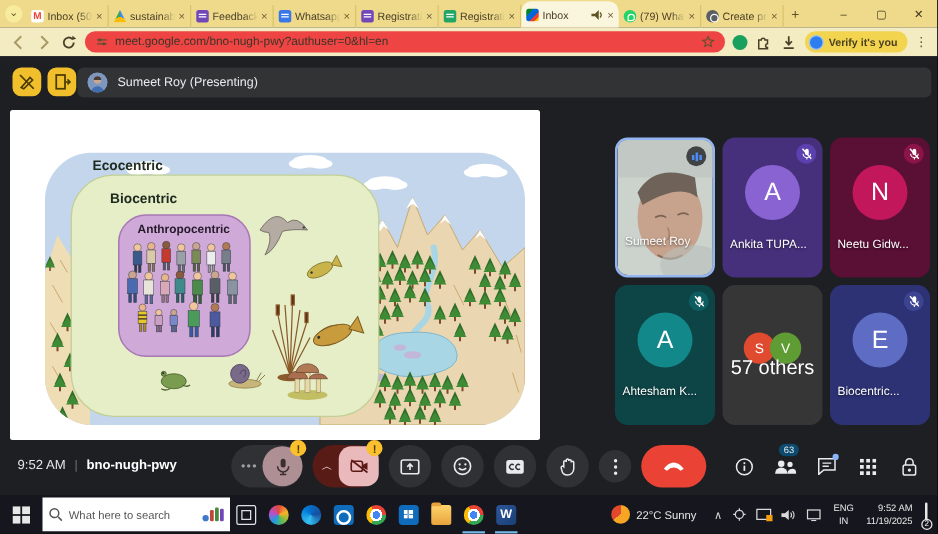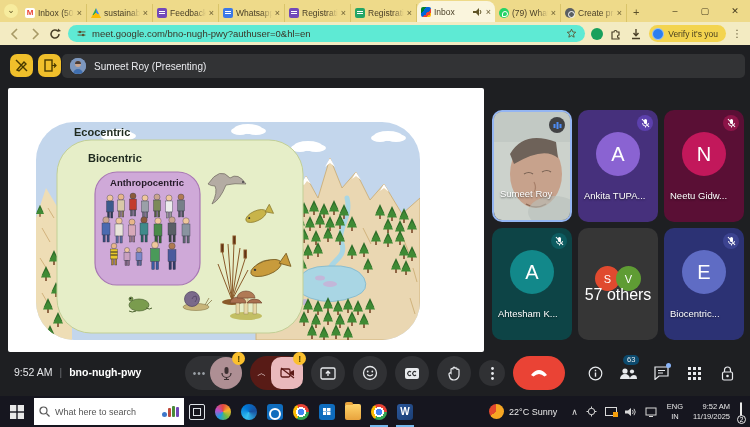--- a/index.html
+++ b/index.html
@@ -31,40 +31,40 @@
   .fav-gpt{background:#5b5f63;border-radius:50%;}
   .fav-gpt::after{content:"";position:absolute;left:2.5px;top:2.5px;width:5px;height:5px;border:1px solid #fff;border-radius:50%;}
   .tab-speaker{width:10px;height:8px;flex:none;}
   .newtab{font-size:11px;color:#5a4f2a;margin:0 0 4px 6px;}
   .wincontrols{margin-left:auto;display:flex;align-items:center;height:22px;}
   .winbtn{width:30px;text-align:center;font-size:9px;color:#433a1e;line-height:22px;}
 
   .urlrow{position:absolute;left:0;top:22px;width:750px;height:23px;background:#f3ebc2;
     display:flex;align-items:center;gap:6px;padding:0 8px;}
   .navic{width:14px;height:14px;flex:none;}
-  .urlpill{flex:1;height:17px;background:#5eead4;border-radius:9px;display:flex;align-items:center;
+  .urlpill{flex:1;height:17px;background:#ef4444;border-radius:9px;display:flex;align-items:center;
     gap:5px;padding:0 8px;}
   .urltext{font-size:9.5px;color:#3a3527;white-space:nowrap;overflow:hidden;}
   .verify{height:17px;background:#f3d44f;border-radius:9px;display:flex;align-items:center;gap:4px;
     padding:0 8px 0 3px;flex:none;}
   .verify .vavatar{width:12px;height:12px;border-radius:50%;background:#2d7ff0;border:1px solid #9ec2f5;}
-  .verify .vtext{font-size:8.5px;color:#4a4020;}
+  .verify .vtext{font-size:8.5px;color:#4a4020;font-weight:bold;}
   .extgreen{width:12px;height:12px;border-radius:50%;background:#18a05c;flex:none;}
   .kebab{font-size:10px;color:#5a5130;}
 
   
   .meet{position:absolute;left:0;top:45px;width:750px;height:351px;background:#1e1f22;}
   .ybtn{position:absolute;width:23px;height:23px;border-radius:7px;background:#f0bf2b;top:9px;}
   .ybtn svg{position:absolute;left:4px;top:4px;}
   .presenterbar{position:absolute;left:62px;right:5px;top:9px;height:24px;background:#323335;
     border-radius:5px;display:flex;align-items:center;gap:8px;padding:0 8px;}
   .pavatar{width:16px;height:16px;border-radius:50%;overflow:hidden;flex:none;background:#7d97be;}
   .presentername{font-size:10px;color:#e9eaee;}
 
-  .slide{position:absolute;left:8px;top:43px;width:476px;height:264px;background:#fff;border-radius:2px;}
+  .slide{position:absolute;left:8px;top:43px;width:424px;height:264px;background:#fff;border-radius:2px;}
 
   
   .tile{position:absolute;width:80px;height:112px;border-radius:10px;overflow:hidden;}
   .tile .tname{position:absolute;left:6px;bottom:21px;font-size:9.5px;color:#fff;text-shadow:0 1px 2px rgba(0,0,0,.6);white-space:nowrap;}
   .tile .avatar{position:absolute;left:50%;top:44px;transform:translate(-50%,-50%);width:44px;height:44px;
     border-radius:50%;color:#fff;font-size:20px;display:flex;align-items:center;justify-content:center;}
   .badge-tr{position:absolute;right:5px;top:5px;width:16px;height:16px;border-radius:50%;
     display:flex;align-items:center;justify-content:center;}
   .tile.video{border:2px solid #94b5f2;}
   .others-circles{position:absolute;left:50%;top:38px;transform:translateX(-50%);display:flex;}

